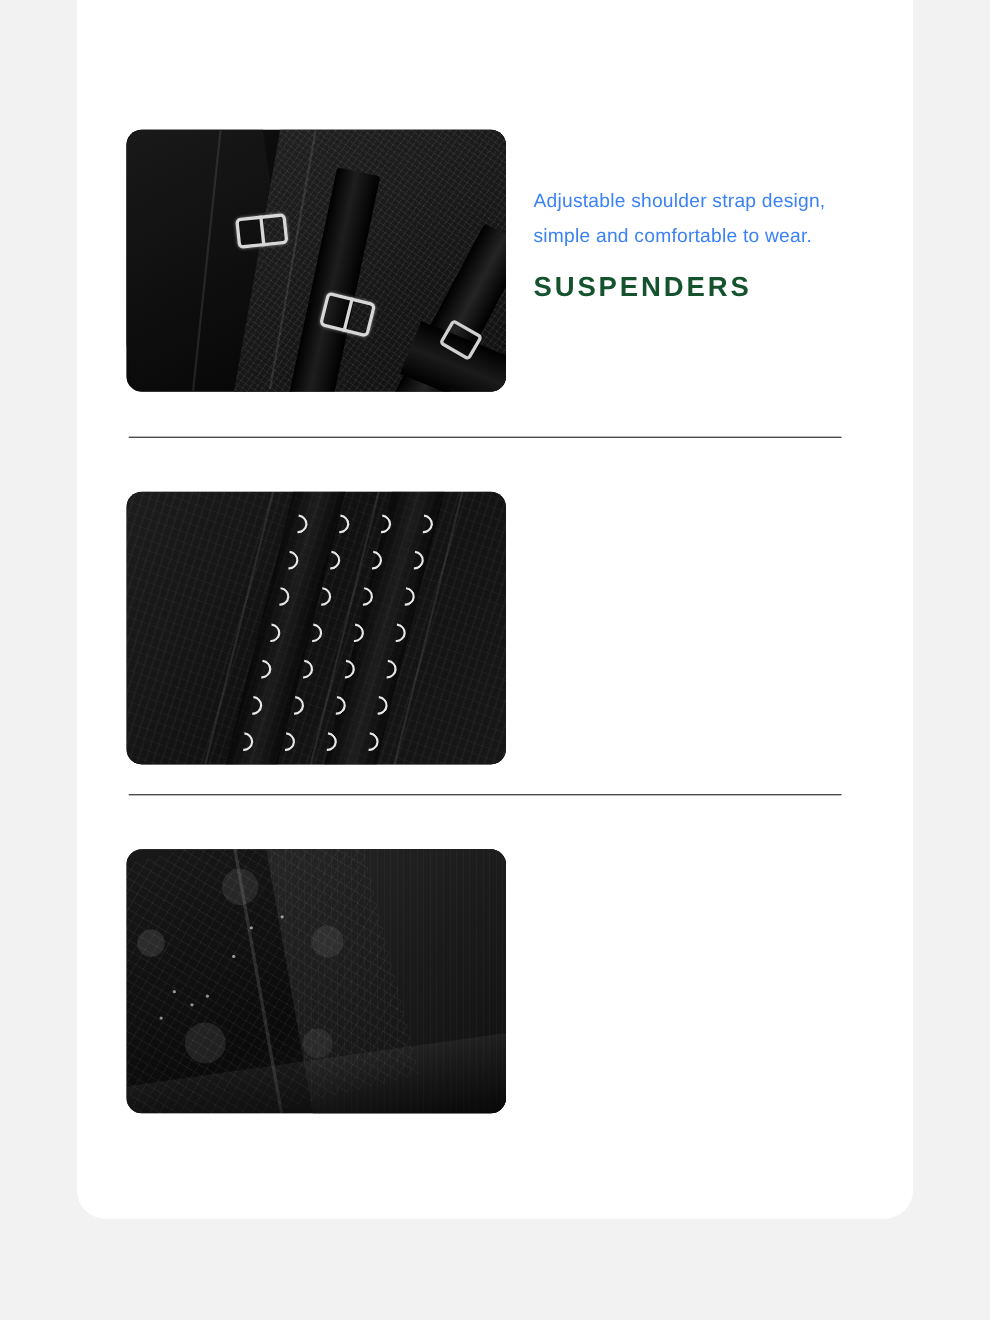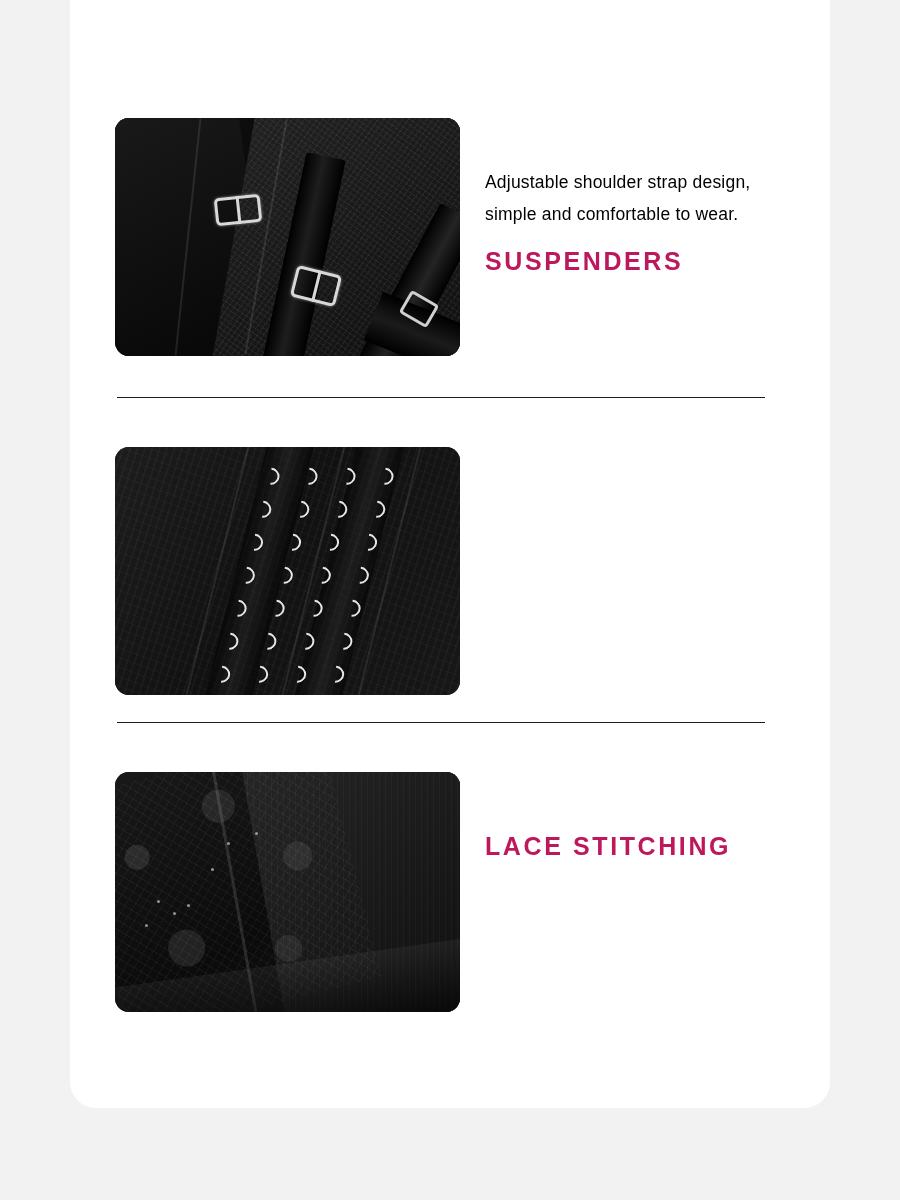--- a/index.html
+++ b/index.html
@@ -44,31 +44,31 @@
 
   
   .text-col {
     position: absolute;
     left: 415px;
     width: 320px;
   }
   .desc {
     font-size: 17.5px;
     line-height: 1.85;
-    color: #000000;
+    color: #3b82f6;
     letter-spacing: 0.2px;
     font-weight: 400;
     margin: 0;
   }
   .headline {
     margin: 16px 0 0 0;
     font-size: 25px;
     font-weight: 700;
     letter-spacing: 2.6px;
-    color: #be185d;
+    color: #14532d;
   }
 
   .divider {
     position: absolute;
     left: 47px;
     width: 648px;
     height: 1px;
     background: #1c1c1c;
   }
 
@@ -341,17 +341,16 @@
         <div class="sparkle" style="left:42px; top:128px;"></div>
         <div class="sparkle" style="left:58px; top:140px;"></div>
         <div class="sparkle" style="left:72px; top:132px;"></div>
         <div class="sparkle" style="left:30px; top:152px;"></div>
         <div class="sparkle" style="left:96px; top:96px;"></div>
         <div class="sparkle" style="left:112px; top:70px;"></div>
         <div class="sparkle" style="left:140px; top:60px;"></div>
       </div>
     </div>
     <div class="text-col" style="top:44px;">
-      <h2 class="headline">LACE STITCHING</h2>
     </div>
   </div>
 
 </div>
 
 </body></html>

